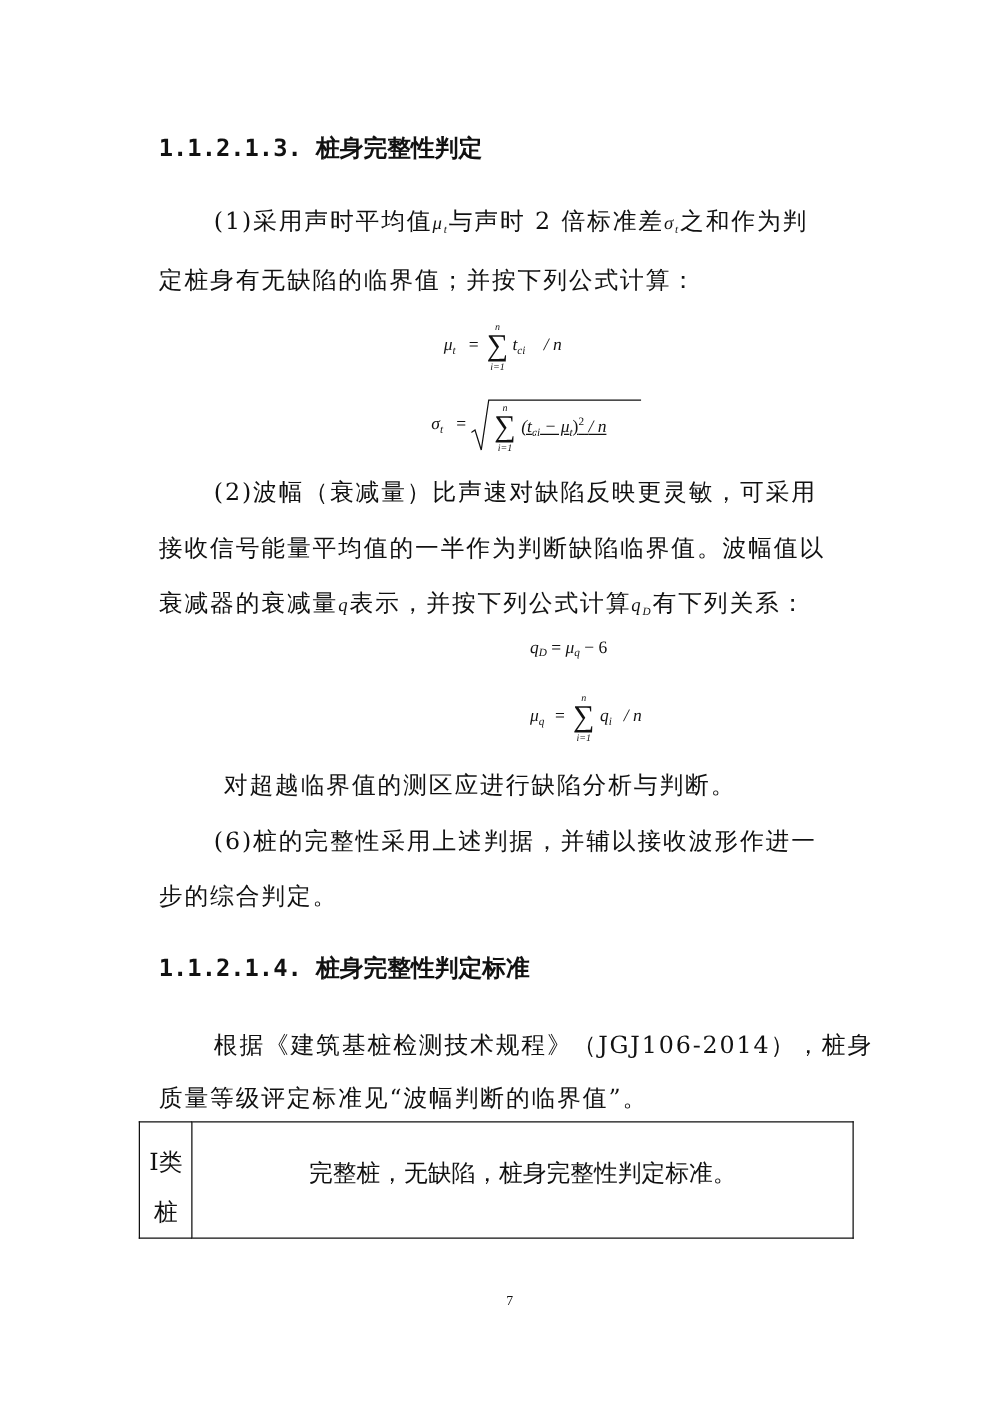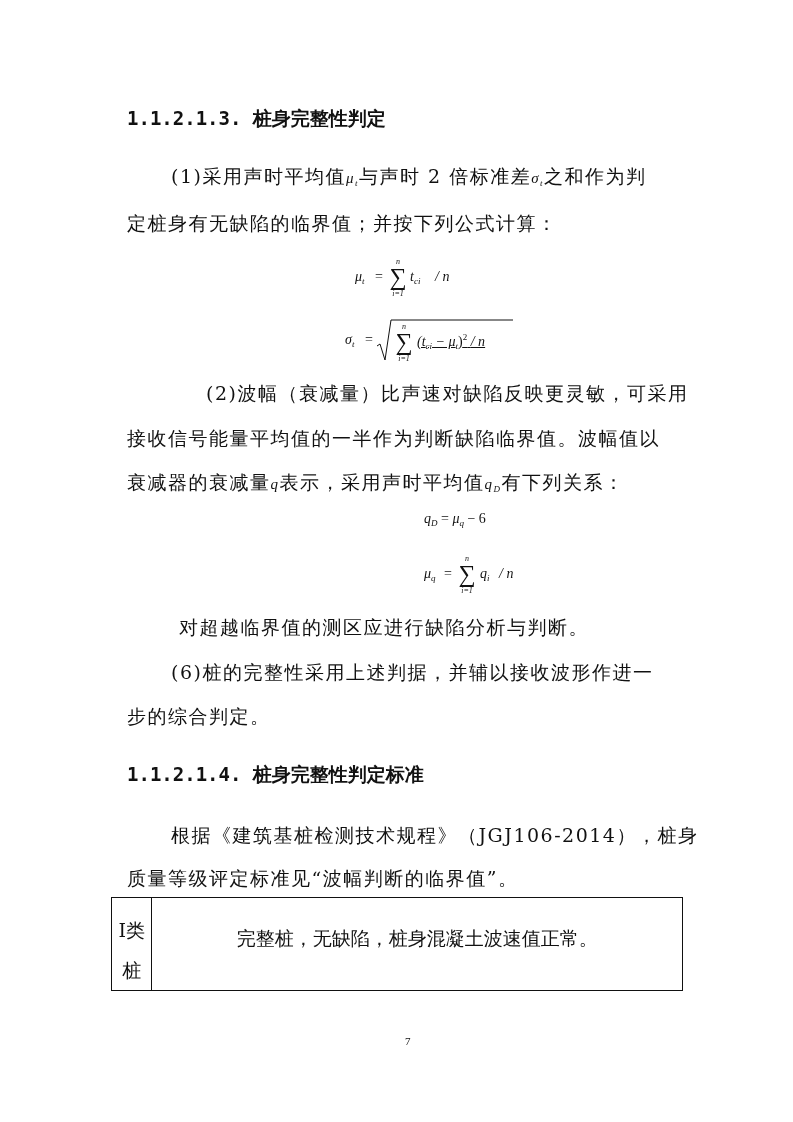--- a/index.html
+++ b/index.html
@@ -48,24 +48,24 @@
     <polyline points="0,28 3,26 8,42 14,2 136,2" fill="none" stroke="#111" stroke-width="1"></polyline>
   </svg>
   <span class="sigma-block" style="left:48px;top:4px;width:22px;">
     <span class="lim">n</span>
     <span class="sig">∑</span>
     <span class="lim">i=1</span>
   </span>
   <span style="position:absolute;left:72px;top:14px;text-decoration:underline;"><span>(t</span><span class="sub">ci</span><span> − μ</span><span class="sub">t</span><span class="up">)</span><sup class="up" style="font-size:9px;">2</sup> <span>/ n</span></span>
 </div>
 
-<div class="abs para" style="left:171px;top:381px;margin-left:35px;">(2)波幅（衰减量）比声速对缺陷反映更灵敏，可采用</div>
+<div class="abs para" style="left:171px;top:381px;">(2)波幅（衰减量）比声速对缺陷反映更灵敏，可采用</div>
 <div class="abs para" style="left:127px;top:426px;">接收信号能量平均值的一半作为判断缺陷临界值。波幅值以</div>
 <div class="abs para" style="left:127px;top:470px;">
-  <span>衰减器的衰减量</span><span class="inline-math">q</span><span>表示，采用声时平均值</span><span class="inline-math"><span>q</span><span class="sub">D</span></span><span>有下列关系：</span>
+  <span>衰减器的衰减量</span><span class="inline-math">q</span><span>表示，并按下列公式计算</span><span class="inline-math"><span>q</span><span class="sub">D</span></span><span>有下列关系：</span>
 </div>
 
 <div class="abs math" style="left:424px;top:511px;">
   <span>q</span><span class="sub">D</span>
   <span class="up">=</span>
   <span>μ</span><span class="sub">q</span>
   <span class="up">− 6</span>
 </div>
 
 <div class="abs math" style="left:424px;top:556px;height:40px;">
@@ -90,18 +90,18 @@
 <div class="abs para" style="left:171px;top:823px;">根据《建筑基桩检测技术规程》（JGJ106-2014），桩身</div>
 <div class="abs para" style="left:127px;top:866px;">质量等级评定标准见“波幅判断的临界值”。</div>
 
 <table style="left:111px;top:897px;width:572px;">
   <tbody>
   <tr style="height:82px;">
     <td style="text-align:center;vertical-align:top;padding-top:12px;line-height:40px;">
       <div>Ⅰ类</div>
       <div>桩</div>
     </td>
-    <td style="text-align:center;vertical-align:middle;padding-bottom:10px;">完整桩，无缺陷，桩身混凝土波速值正常。</td>
+    <td style="text-align:center;vertical-align:middle;padding-bottom:10px;">完整桩，无缺陷，桩身完整性判定标准。</td>
   </tr>
 </tbody>
   </table>
 
 <div class="abs page-num" style="left:405px;top:1035px;">7</div>
 
 </body></html>

